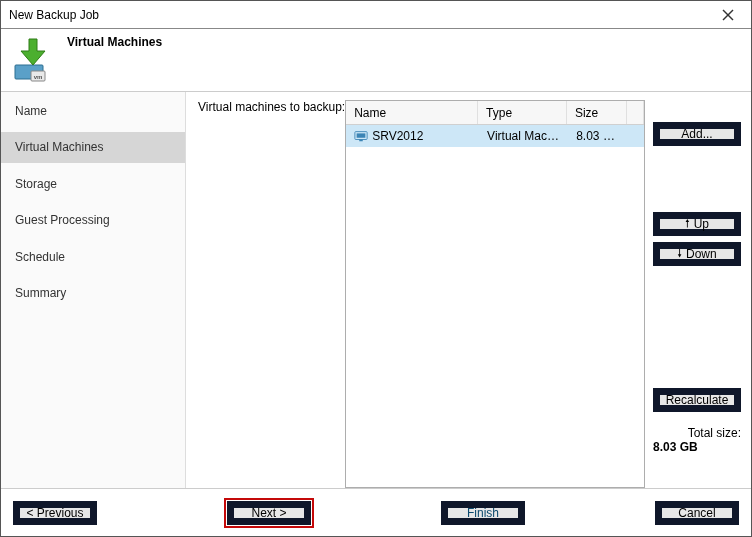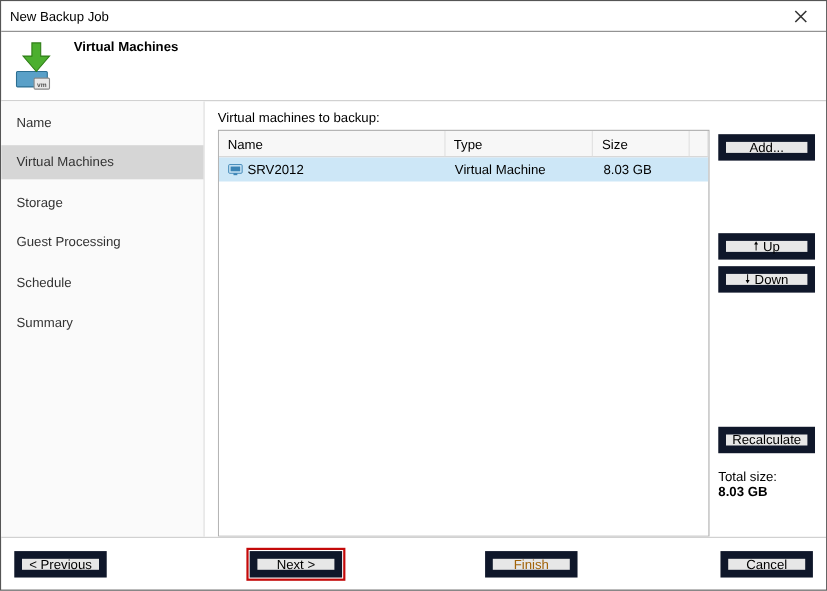--- a/index.html
+++ b/index.html
@@ -70,21 +70,21 @@
     flex-direction: column;
   }
   .content-top {
     display: flex;
     flex: 1;
     overflow: hidden;
   }
   .list-area {
     flex: 1;
     display: flex;
-    flex-direction: column;
+    flex-direction: row;
     margin-right: 8px;
   }
   .list-label { font-size: 12px; margin-bottom: 4px; }
   .grid {
     flex: 1;
     border: 1px solid #adadad;
     background: #fff;
     display: flex;
     flex-direction: column;
     overflow: hidden;
@@ -132,25 +132,25 @@
     border: 7px solid #0f172a;
     font-size: 12px;
     font-family: inherit;
     cursor: pointer;
     display: flex;
     align-items: center;
     justify-content: center;
     gap: 4px;
     padding: 0 4px;
   }
-  .btn:disabled { color:#a16207; cursor: default; }
+  .btn:disabled { color:#0c4a6e; cursor: default; }
   .spacer-sm { height: 24px; }
   .spacer-lg { height: 110px; }
   .totals { margin: 8px 0 6px 0; text-align:left; }
-  .totals-label { font-size:12px; }
+  .totals-label { font-size:12px;text-align:right; }
   .totals-value { font-size:12px; font-weight:600; }
   
   .footer {
     height: 48px;
     border-top: 1px solid #ccc;
     display: flex;
     align-items: center;
     justify-content: space-between;
     gap: 8px;
     padding: 0 12px;

